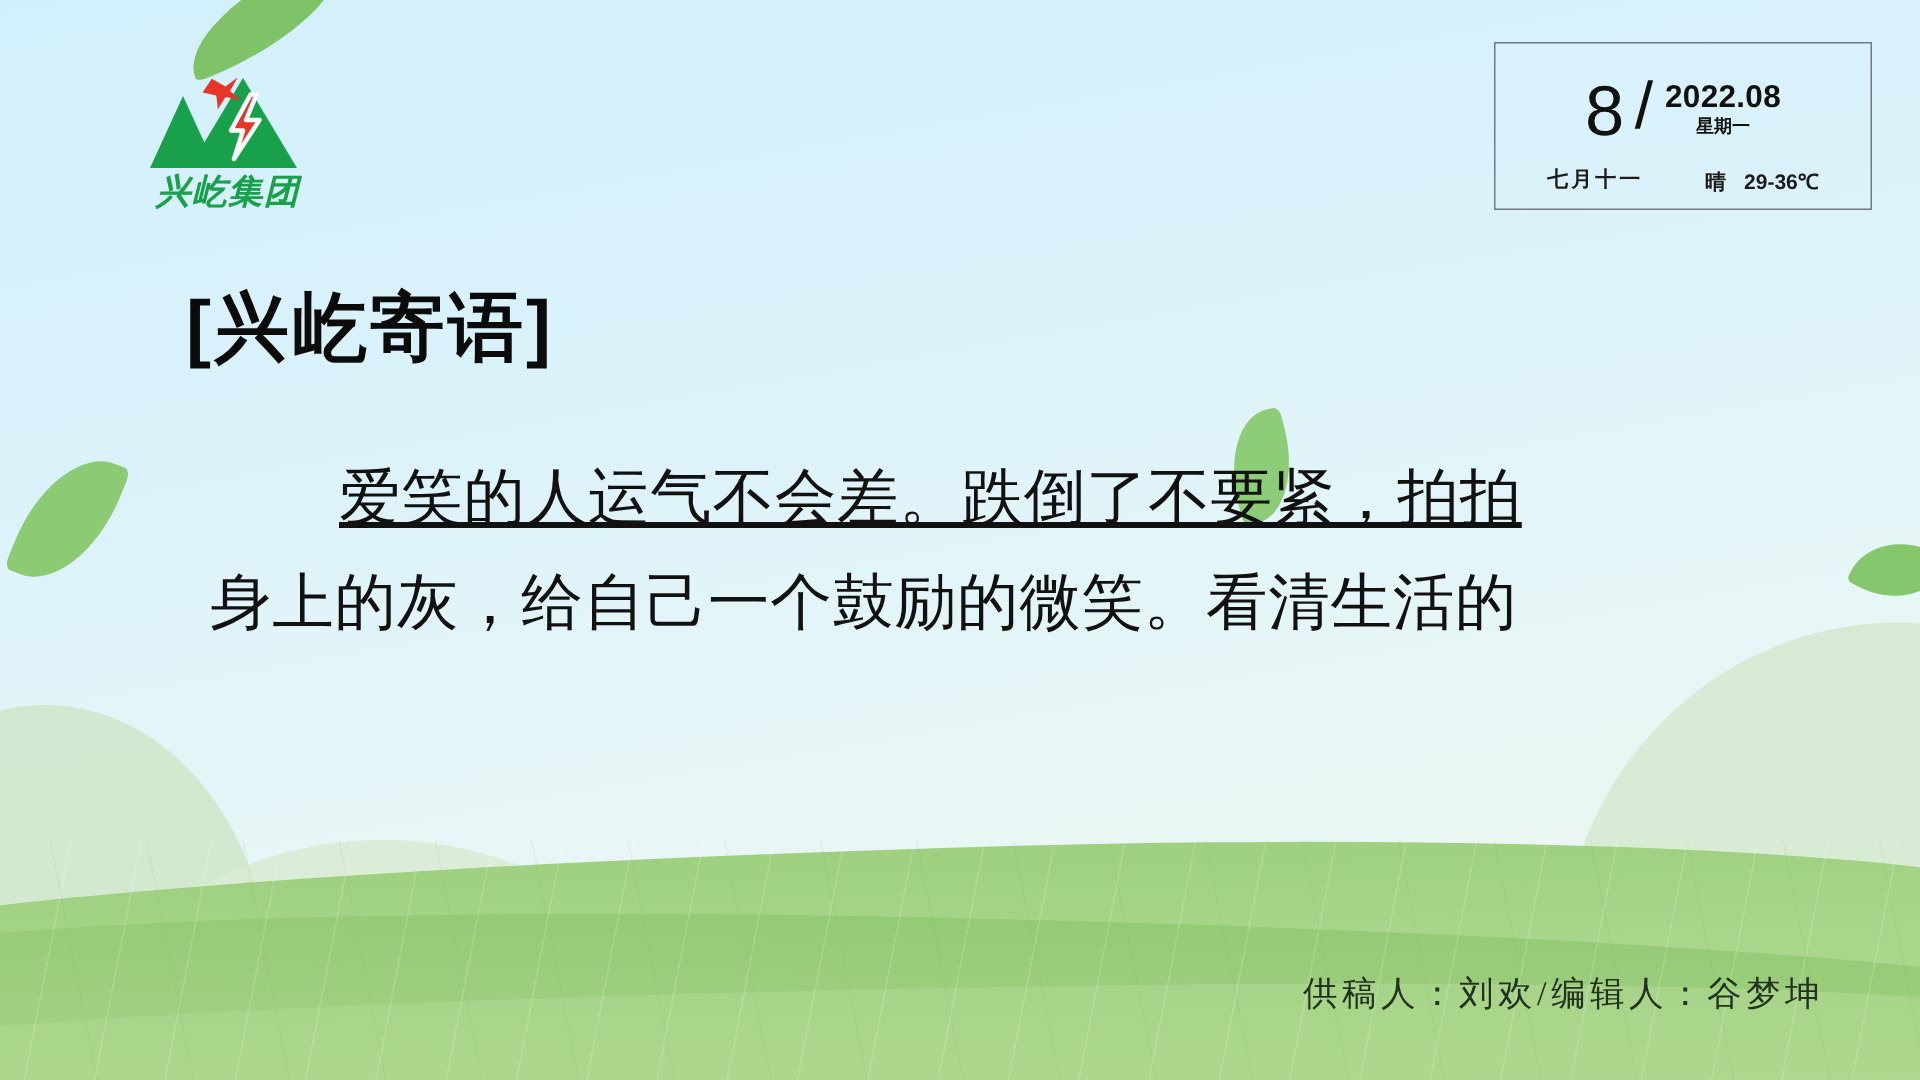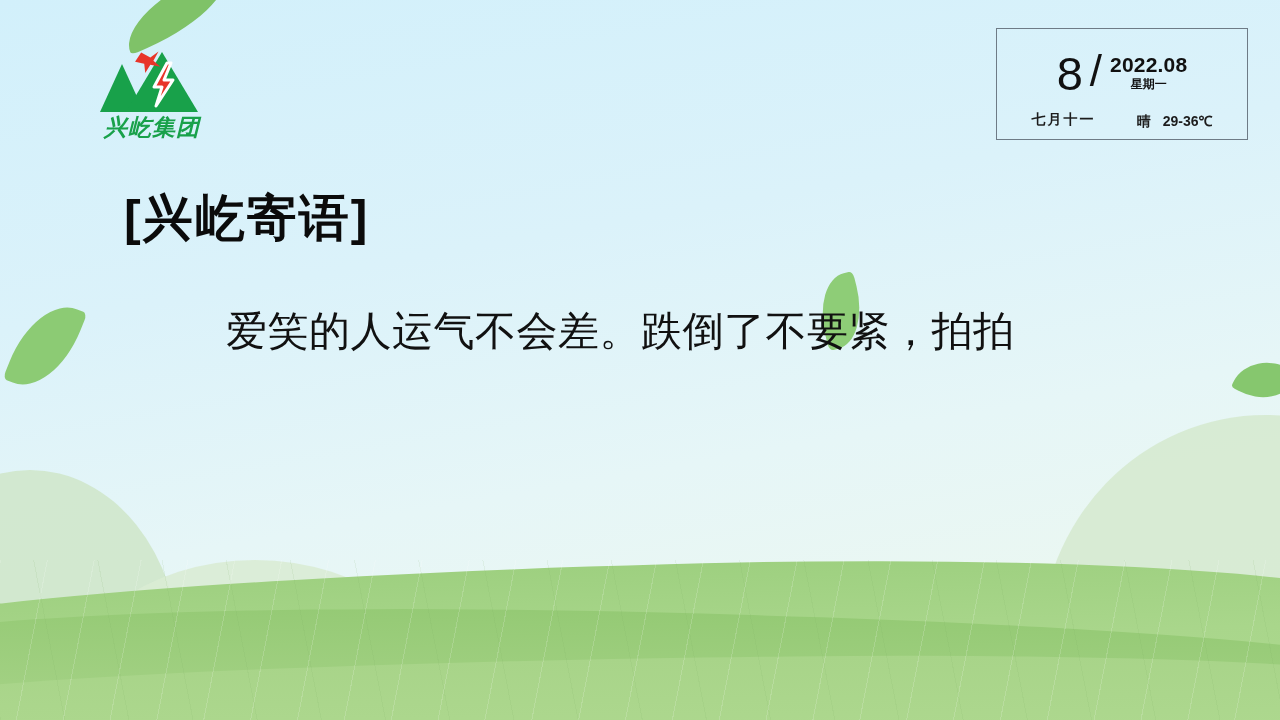--- a/index.html
+++ b/index.html
@@ -152,21 +152,21 @@
     position: absolute;
     left: 140px; top: 296px;
     width: 1010px;
     font-size: 41px;
     line-height: 70px;
     color: #111;
     letter-spacing: .5px;
     font-family: "Liberation Sans", "DejaVu Sans", sans-serif;
   }
   .body-copy .p-line { white-space: nowrap; }
-  .body-copy .p-line.first { text-indent: 86px; }
+  .body-copy .p-line.first { text-indent: 86px; text-decoration: underline; }
 
   
   .credits {
     position: absolute;
     right: 64px; bottom: 42px;
     font-size: 23px;
     color: #23321f;
     letter-spacing: 3px;
     font-family: "Liberation Serif", "DejaVu Serif", serif;
   }
@@ -218,16 +218,18 @@
         <span>晴</span>
         <span class="weather-temp">29-36℃</span>
       </span>
     </div>
   </div>
 
   <div class="headline">[兴屹寄语]</div>
 
   <div class="body-copy">
     <div class="p-line first">爱笑的人运气不会差。跌倒了不要紧，拍拍</div>
-  </div>
-
+    <div class="p-line">身上的灰，给自己一个鼓励的微笑。看清生活的</div>
+  </div>
+
+  <div class="credits">供稿人：刘欢/编辑人：谷梦坤</div>
 
 </div>
 
 </body></html>

